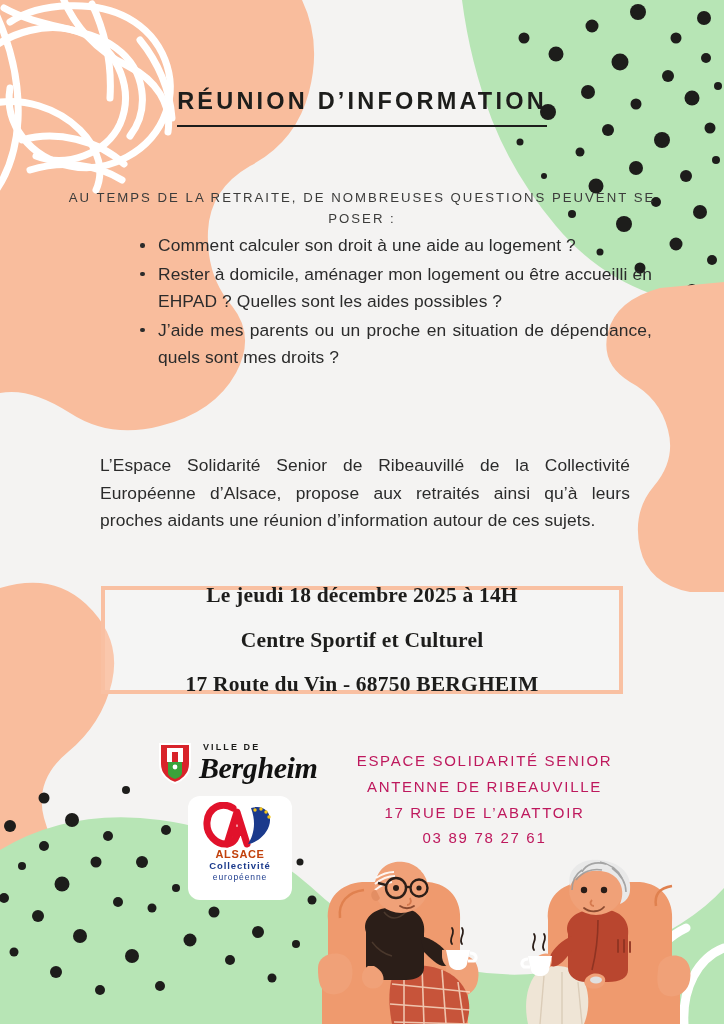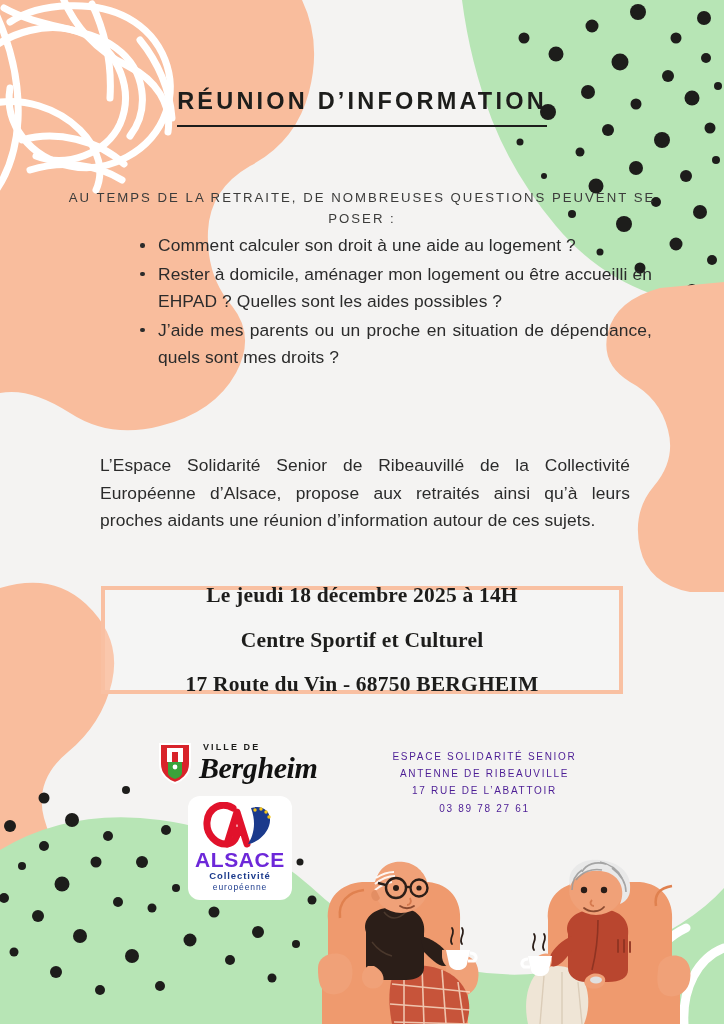--- a/index.html
+++ b/index.html
@@ -117,38 +117,38 @@
     position:absolute;top:796px;left:188px;
     width:104px;height:104px;
     background:#ffffff;
     border-radius:12px;
     display:flex;flex-direction:column;
     align-items:center;justify-content:flex-start;
     padding-top:6px;box-sizing:border-box;
   }
   .alsace-word{
     font-family:"Liberation Sans", sans-serif;
-    font-weight:bold;font-size:21px;
-    color:#6d28d9;letter-spacing:.6px;
+    font-weight:bold;font-size:11px;
+    color:#c2410c;letter-spacing:.6px;
     line-height:1;margin-top:1px;
   }
   .alsace-sub1{
     font-size:9.5px;color:#1b3a8c;letter-spacing:.9px;line-height:1.25;font-weight:bold;
   }
   .alsace-sub2{
     font-size:8.5px;color:#1b3a8c;letter-spacing:.9px;line-height:1.25;
   }
 
   .contact{
     position:absolute;top:748px;left:352px;width:265px;
     text-align:center;
-    font-size:10px;
+    font-size:15px;
     letter-spacing:1.7px;
     line-height:1.72;
-    color:#4c1d95;
+    color:#be185d;
   }
 
   
   #illus{position:absolute;left:300px;top:858px;width:424px;height:166px;z-index:6;}
 </style>
 </head>
 <body>
 
 <div id="poster">
 

